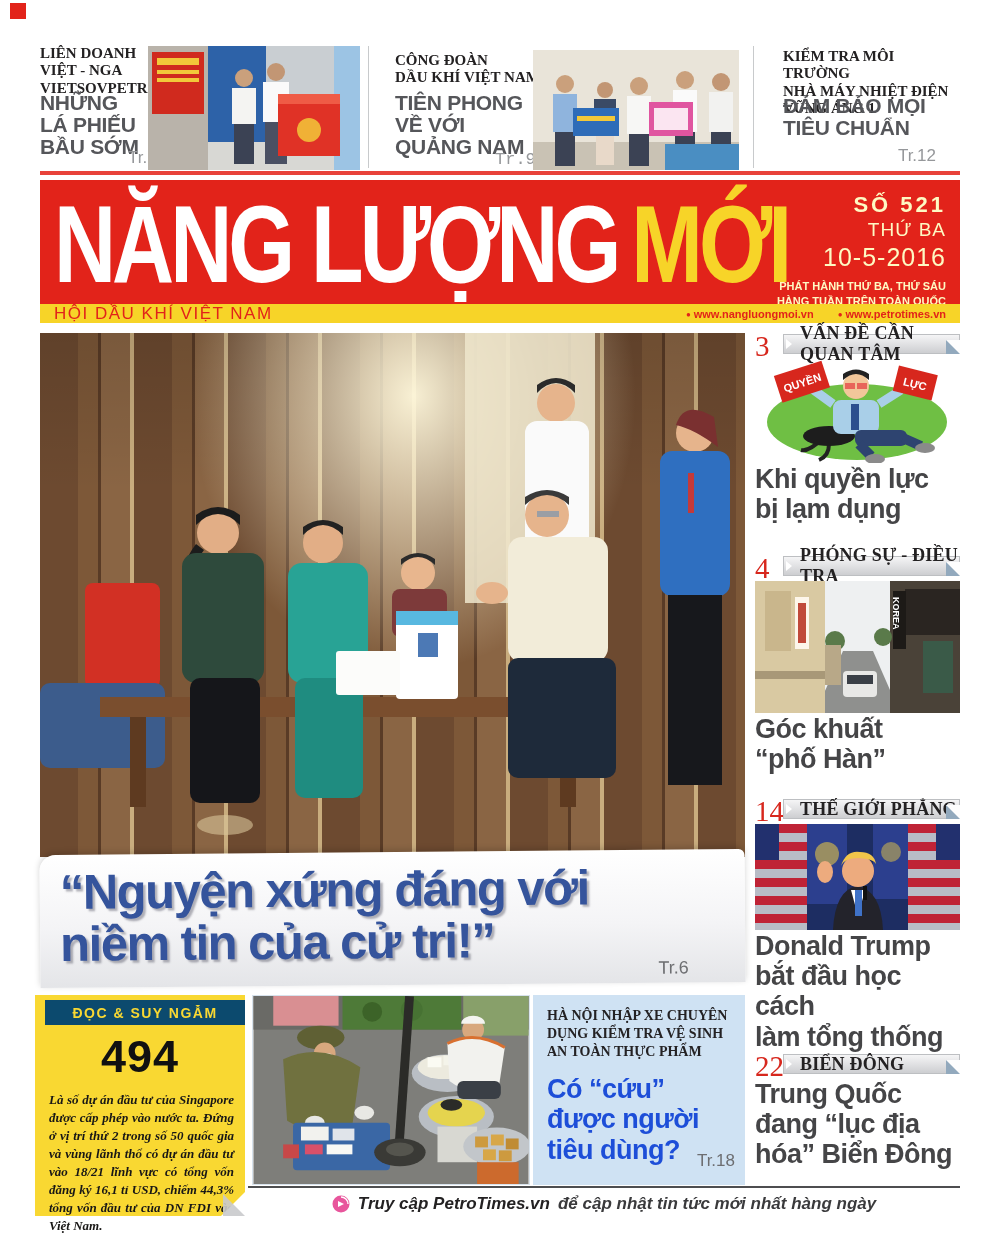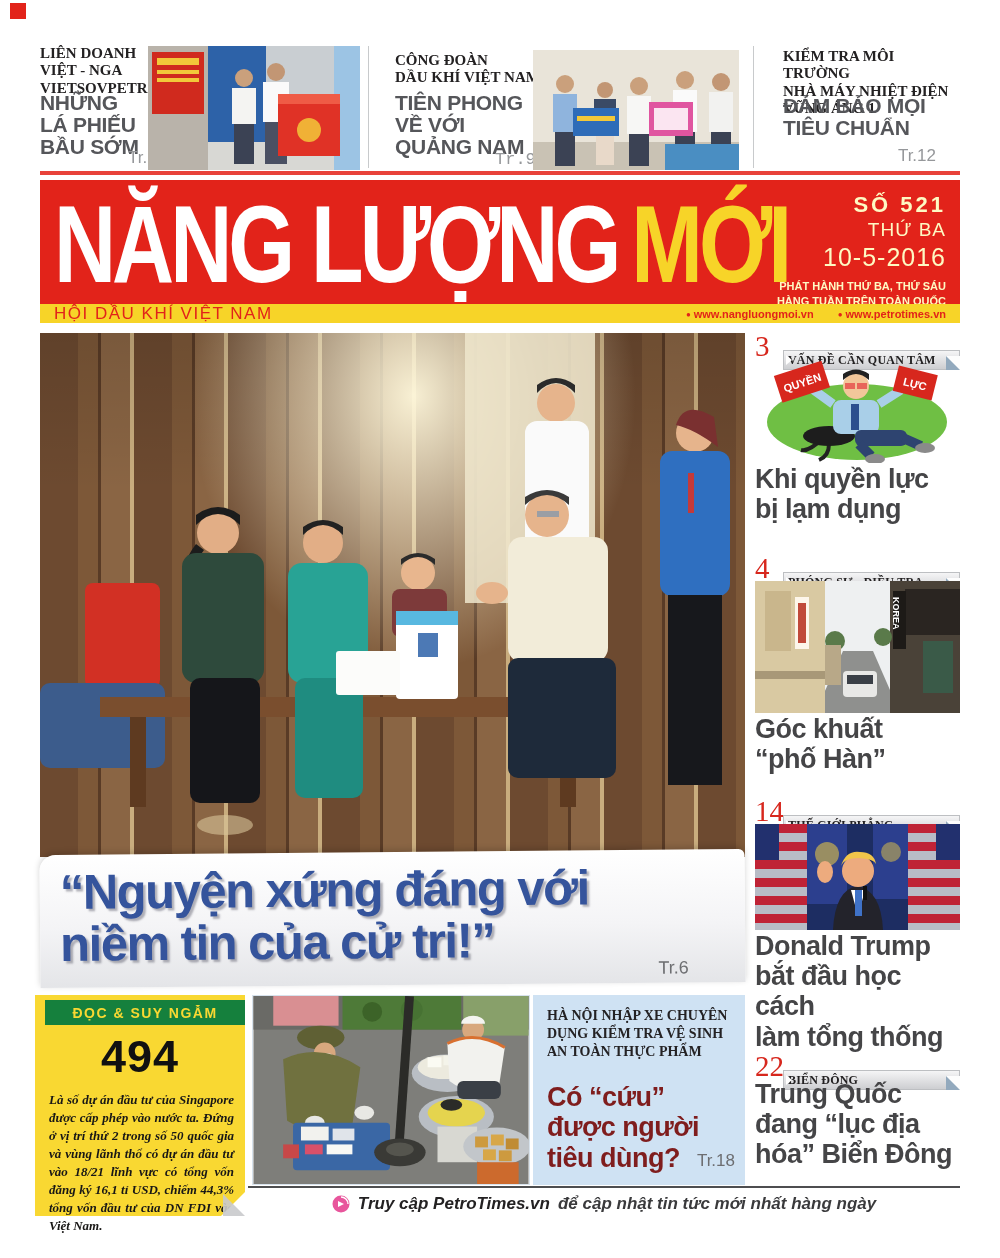--- a/index.html
+++ b/index.html
@@ -48,53 +48,53 @@
           text-shadow:2.5px 2.5px 2px rgba(40,40,60,.35);}
   .caption{position:absolute;left:618px;top:10px;width:86px;font-size:10.5px;line-height:1.3;
            font-weight:bold;color:#e2231a;}
   .caption .tri{color:#e2231a;font-size:9px;}
   .caption-page{position:absolute;left:618px;top:108px;font-size:18px;color:#6d6e71;}
 
   
   .sec-head{position:absolute;left:755px;width:205px;height:24px;display:flex;align-items:flex-start;}
   .sec-num{font-family:"Liberation Serif","DejaVu Serif",serif;font-size:29px;line-height:24px;
            color:#d7271d;width:28px;flex:none;}
-  .sec-bar{flex:1;height:20px;margin-top:16px;position:relative;display:flex;align-items:center;
+  .sec-bar{flex:1;height:20px;margin-top:0;position:relative;display:flex;align-items:center;
            background:linear-gradient(180deg,#f5f5f6,#cdced1);border:1px solid #bdbfc2;box-sizing:border-box;
-           font-family:"Liberation Serif","DejaVu Serif",serif;font-weight:bold;font-size:12px;
-           color:#232122;padding-left:4px;letter-spacing:0.2px;}
+           font-family:"Liberation Serif","DejaVu Serif",serif;font-weight:bold;font-size:18px;
+           color:#232122;padding-left:16px;letter-spacing:0.2px;}
   .sec-bar::before{content:'';position:absolute;left:2px;top:4px;border-left:6px solid #ffffff;
            border-top:5px solid transparent;border-bottom:5px solid transparent;}
   .fold{position:absolute;right:-1px;bottom:-1px;width:14px;height:14px;
         background:linear-gradient(45deg,#92a9bd 0 49%,#fdfdfd 51%);}
   .side-img{position:absolute;left:755px;}
   .side-title{position:absolute;left:755px;width:208px;font-size:27px;font-weight:bold;
         color:#454547;line-height:1.12;letter-spacing:-0.5px;white-space:pre-line;}
 
   
   .reflect{position:absolute;left:35px;top:995px;width:210px;height:221px;background:#f9d832;}
-  .reflect-head{position:absolute;left:10px;right:0;top:5px;height:25px;background:#15803d;
+  .reflect-head{position:absolute;left:10px;right:0;top:5px;height:25px;background:#0c4a6e;
         color:#f9d832;font-weight:bold;font-size:14px;letter-spacing:1.5px;
         display:flex;align-items:center;justify-content:center;}
   .reflect-num{position:absolute;left:0;right:0;top:36px;text-align:center;font-size:45px;
         font-weight:bold;color:#111111;letter-spacing:1px;}
   .reflect-body{position:absolute;left:14px;right:11px;top:96px;
         font-family:"Liberation Serif","DejaVu Serif",serif;font-style:italic;font-weight:bold;
         font-size:13px;line-height:1.38;text-align:justify;color:#181716;}
   .reflect-fold{position:absolute;right:0;bottom:0;width:0;height:0;
         border-right:24px solid #ffffff;border-top:24px solid transparent;}
   .reflect-fold::after{content:'';position:absolute;right:-24px;bottom:0;width:0;height:0;
         border-left:22px solid #c9cacc;border-top:22px solid transparent;opacity:.9;}
 
   .food-photo{position:absolute;left:252px;top:995px;width:278px;height:190px;border:1px solid #d7e2ec;box-sizing:border-box;}
 
   .bluebox{position:absolute;left:533px;top:995px;width:212px;height:190px;background:#cfe2f3;box-sizing:border-box;padding:12px 10px 0 14px;}
   .bluebox .bk{font-family:"Liberation Serif","DejaVu Serif",serif;font-weight:bold;font-size:14px;
         line-height:1.3;color:#242224;}
-  .bluebox .bh{margin-top:20px;font-size:27px;font-weight:bold;line-height:1.14;color:#7f1d1d;
+  .bluebox .bh{margin-top:12px;font-size:27px;font-weight:bold;line-height:1.14;color:#1d4ed8;
         letter-spacing:-0.5px;white-space:pre-line;}
   .bluebox .bp{position:absolute;right:10px;bottom:14px;font-size:17px;color:#6d6e71;}
 
   
   .foot-rule{position:absolute;left:248px;top:1186px;width:712px;height:2px;background:#4d4e50;}
   .footer{position:absolute;left:248px;top:1194px;width:712px;display:flex;align-items:center;
         justify-content:center;gap:8px;font-style:italic;font-size:17px;color:#232122;}
   .footer .f1{font-weight:bold;}
   .footer .f2{font-weight:bold;color:#3a3a3c;}
 </style>

